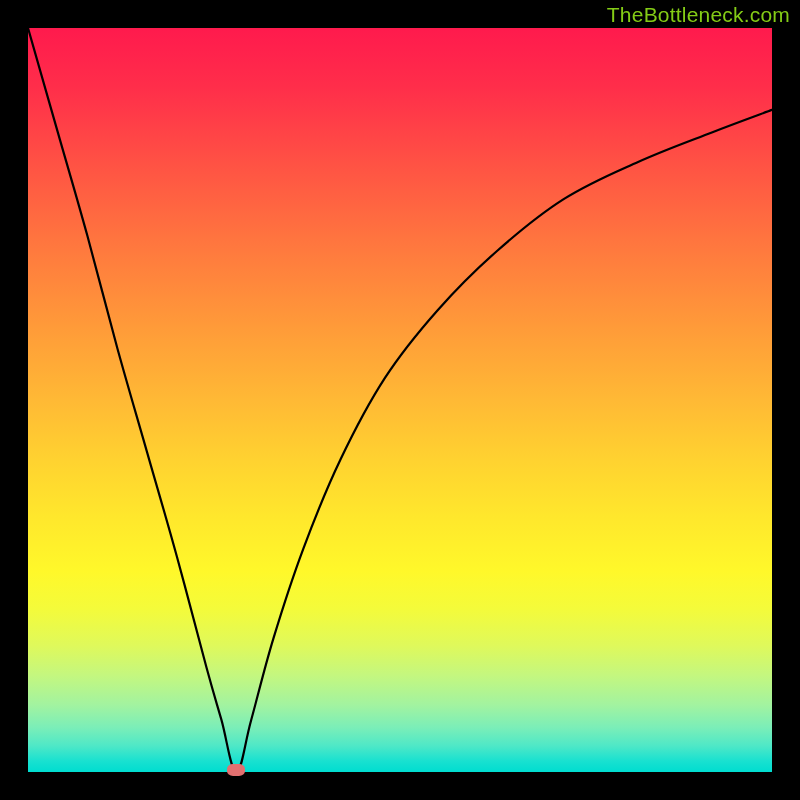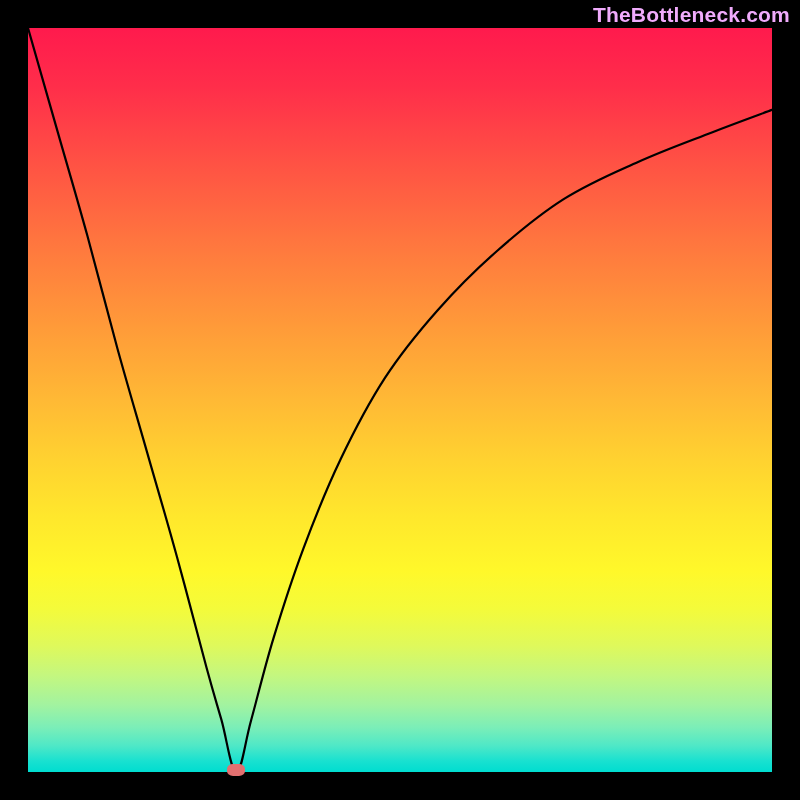--- a/index.html
+++ b/index.html
@@ -57,23 +57,23 @@
     height: 12px;
     border-radius: 6px / 5px;
     background: #e17070;
   }
   .watermark {
     position: absolute;
     top: 3px;
     right: 10px;
     font-family: Arial, Helvetica, sans-serif;
     font-size: 21px;
-    font-weight: 700;
+    font-weight: 400;
     letter-spacing: 0.2px;
-    color: #f0abfc;
+    color: #84cc16;
   }
 </style>
 </head>
 <body>
 
 <div class="watermark">TheBottleneck.com</div>
 
 <div class="frame">
   <div class="gradient"></div>
 

